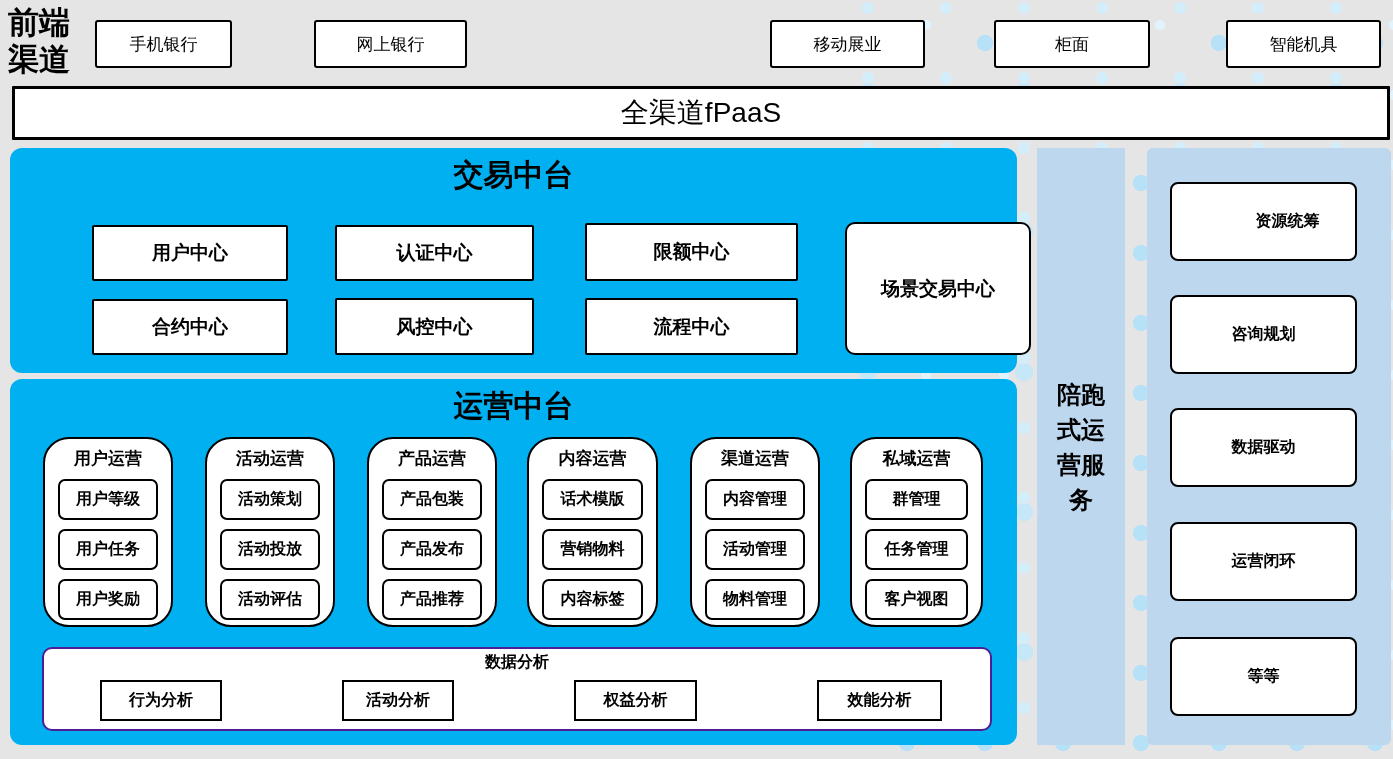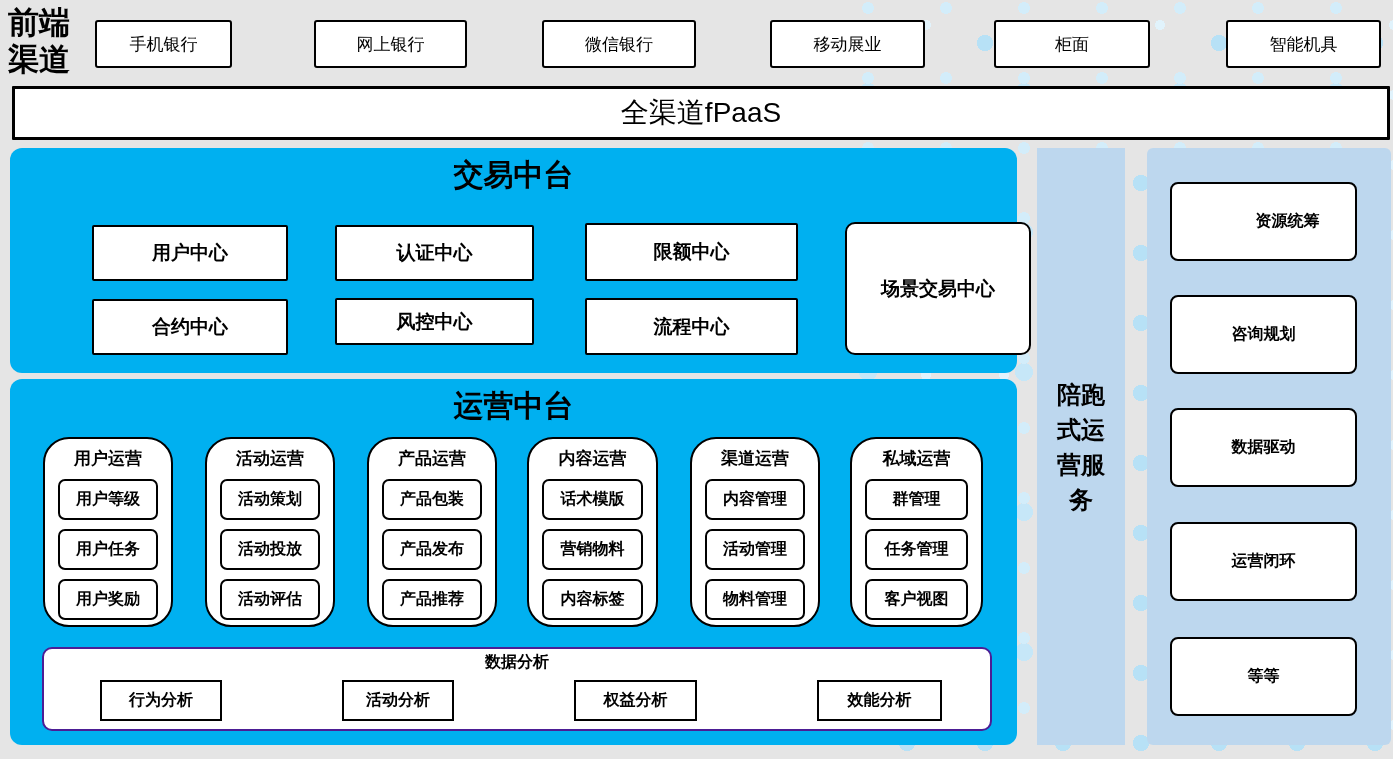--- a/index.html
+++ b/index.html
@@ -83,23 +83,20 @@
 
   <div id="dots"></div>
 
   <div id="front-label">前端渠道</div>
   <div class="box chan" style="left:95px;width:137px;">
       <span>手机银行</span>
     </div>
   <div class="box chan" style="left:314px;width:153px;">
       <span>网上银行</span>
     </div>
-  <div class="box chan" style="left:542px;width:154px;">
-      <span>微信银行</span>
-    </div>
   <div class="box chan" style="left:770px;width:155px;">
       <span>移动展业</span>
     </div>
   <div class="box chan" style="left:994px;width:156px;">
       <span>柜面</span>
     </div>
   <div class="box chan" style="left:1226px;width:155px;">
       <span>智能机具</span>
     </div>
 
@@ -114,21 +111,21 @@
       </div>
     <div class="box center-box" style="left:277px;top:77px;width:199px;height:56px;">
         <span>认证中心</span>
       </div>
     <div class="box center-box" style="left:527px;top:75px;width:213px;height:58px;">
         <span>限额中心</span>
       </div>
     <div class="box center-box" style="left:34px;top:151px;width:196px;height:56px;">
         <span>合约中心</span>
       </div>
-    <div class="box center-box" style="left:277px;top:150px;width:199px;height:47px;">
+    <div class="box center-box" style="left:277px;top:150px;width:199px;height:57px;">
         <span>风控中心</span>
       </div>
     <div class="box center-box" style="left:527px;top:150px;width:213px;height:57px;">
         <span>流程中心</span>
       </div>
     <div class="box center-box" id="scene-box">
         <span>场景交易中心</span>
       </div>
   </div>
 

